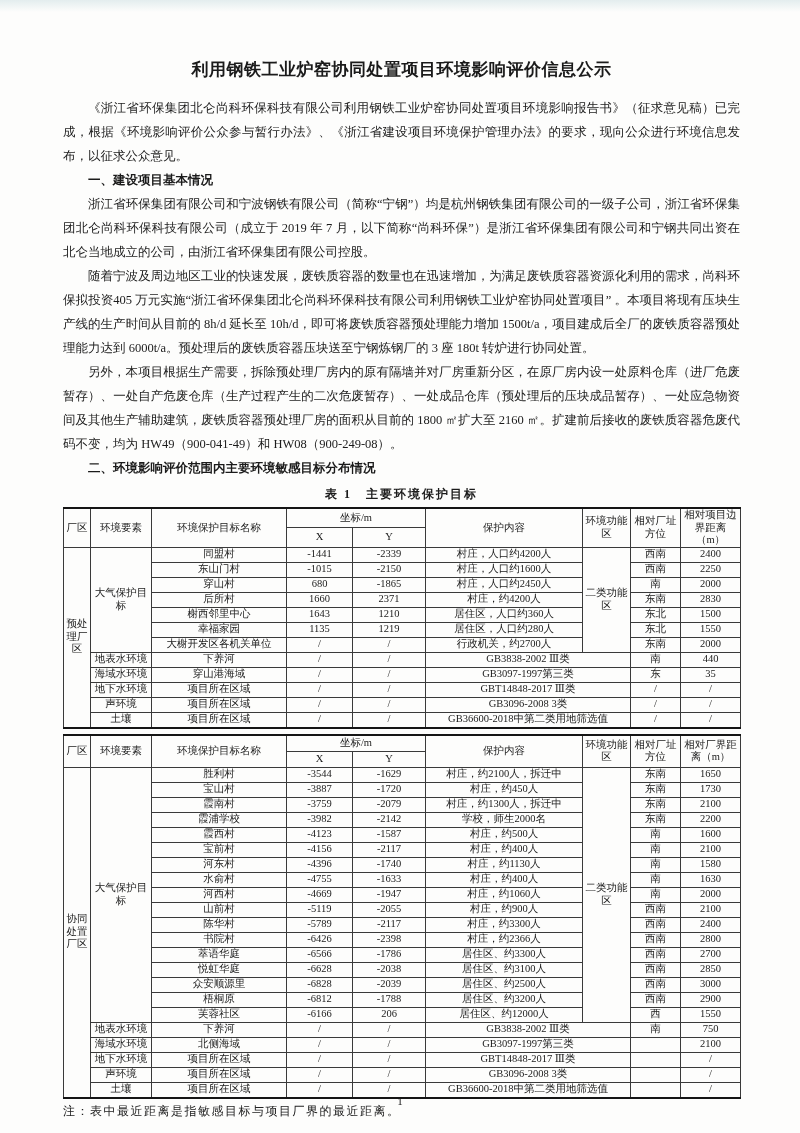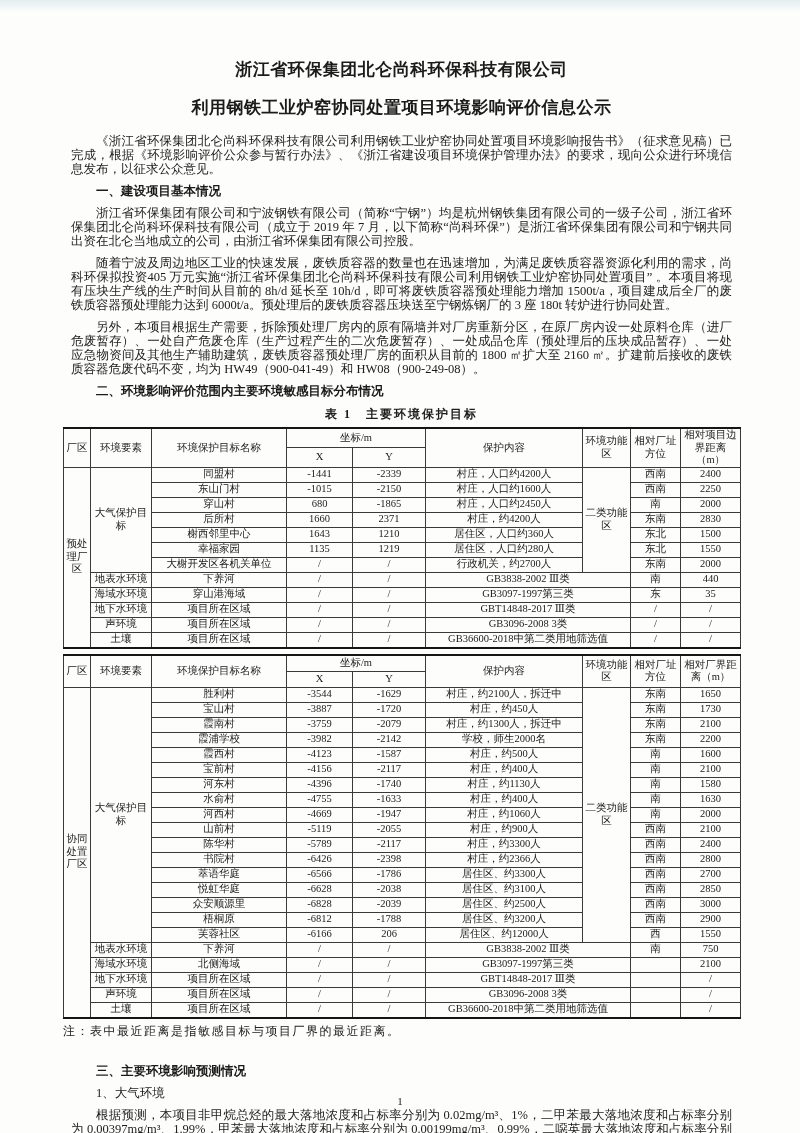--- a/index.html
+++ b/index.html
@@ -15,21 +15,21 @@
   }
   .page::before {
     content:""; position:absolute; top:0; left:0; right:0; height:12px;
     background:linear-gradient(#e3edee, rgba(255,255,255,0));
     pointer-events:none;
   }
   .title {
     font-size:17px; font-weight:bold; text-align:center;
     margin:0 0 15px 0; letter-spacing:0.5px;
   }
-  .body { font-size:12.5px; line-height:14px; margin:8px; text-align:justify; }
+  .body { font-size:12.5px; line-height:24px; margin:0; text-align:justify; }
   .indent { text-indent:2em; }
   .heading { font-weight:bold; text-indent:2em; }
   .table-caption {
     font-size:12px; font-weight:bold; text-align:center;
     margin:6px 0 4px 0; letter-spacing:2px;
   }
   table.ptable {
     border-collapse:collapse; table-layout:fixed; width:677px;
     font-size:10.5px;
     border-top:2px solid #151515; border-bottom:2px solid #151515;
@@ -51,21 +51,20 @@
   .s3 { margin-top:24px; }
   .pagenum {
     position:absolute; left:0; right:0; bottom:26px;
     text-align:center; font-size:11px;
   }
 </style>
 </head>
 <body>
 
 <div class="page">
-  <h1 class="title">浙江省环保集团北仑尚科环保科技有限公司</h1>
   <h1 class="title">利用钢铁工业炉窑协同处置项目环境影响评价信息公示</h1>
 
   <p class="body indent">《浙江省环保集团北仑尚科环保科技有限公司利用钢铁工业炉窑协同处置项目环境影响报告书》（征求意见稿）已完成，根据《环境影响评价公众参与暂行办法》、《浙江省建设项目环境保护管理办法》的要求，现向公众进行环境信息发布，以征求公众意见。</p>
   <p class="body heading">一、建设项目基本情况</p>
   <p class="body indent">浙江省环保集团有限公司和宁波钢铁有限公司（简称“宁钢”）均是杭州钢铁集团有限公司的一级子公司，浙江省环保集团北仑尚科环保科技有限公司（成立于 2019 年 7 月，以下简称“尚科环保”）是浙江省环保集团有限公司和宁钢共同出资在北仑当地成立的公司，由浙江省环保集团有限公司控股。</p>
   <p class="body indent">随着宁波及周边地区工业的快速发展，废铁质容器的数量也在迅速增加，为满足废铁质容器资源化利用的需求，尚科环保拟投资405 万元实施“浙江省环保集团北仑尚科环保科技有限公司利用钢铁工业炉窑协同处置项目”  。本项目将现有压块生产线的生产时间从目前的 8h/d 延长至 10h/d，即可将废铁质容器预处理能力增加 1500t/a，项目建成后全厂的废铁质容器预处理能力达到 6000t/a。预处理后的废铁质容器压块送至宁钢炼钢厂的 3  座  180t 转炉进行协同处置。</p>
   <p class="body indent">另外，本项目根据生产需要，拆除预处理厂房内的原有隔墙并对厂房重新分区，在原厂房内设一处原料仓库（进厂危废暂存）、一处自产危废仓库（生产过程产生的二次危废暂存）、一处成品仓库（预处理后的压块成品暂存）、一处应急物资间及其他生产辅助建筑，废铁质容器预处理厂房的面积从目前的 1800 ㎡扩大至 2160 ㎡。扩建前后接收的废铁质容器危废代码不变，均为 HW49（900-041-49）和 HW08（900-249-08）。</p>
   <p class="body heading">二、环境影响评价范围内主要环境敏感目标分布情况</p>
 
   <p class="table-caption">表 1　主要环境保护目标</p>

